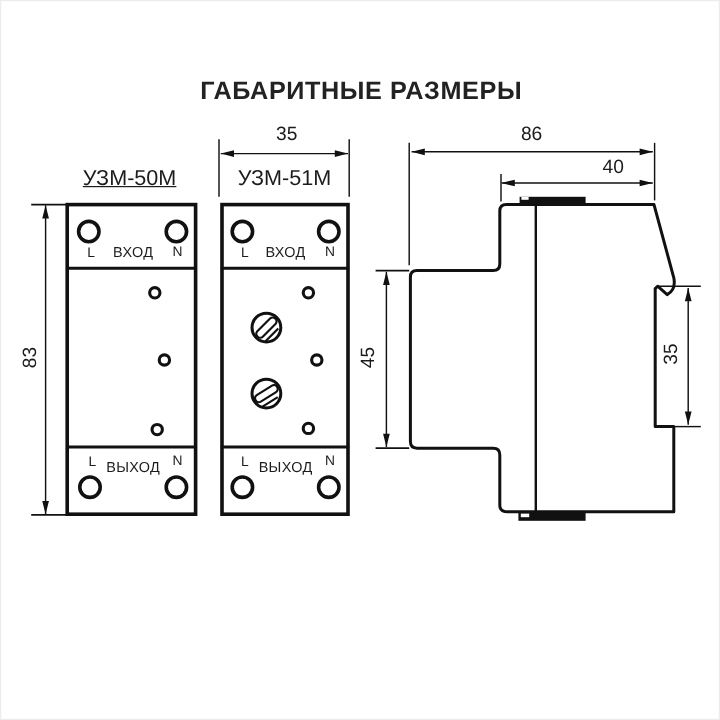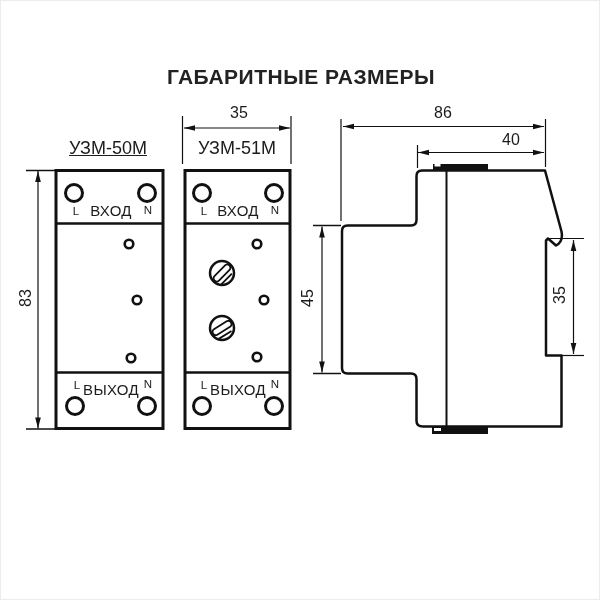--- a/index.html
+++ b/index.html
@@ -8,21 +8,21 @@
     font-family:"Liberation Sans","DejaVu Sans",sans-serif;
     box-shadow:inset 0 0 0 1px #ececec;overflow:hidden;
   }
   #linework{position:absolute;left:0;top:0;}
   .lbl{position:absolute;transform:translate(-50%,-50%);color:#1c1c1c;white-space:nowrap;line-height:1;}
   .lbl.rot{transform:translate(-50%,-50%) rotate(-90deg);}
   .title{font-size:21px;font-weight:bold;letter-spacing:.5px;color:#222;}
   .model{font-size:18px;}
   .dim{font-size:16px;}
   .term{font-size:11.5px;}
-  .io{font-size:15px;letter-spacing:.3px;}
+  .io{font-size:12px;letter-spacing:.3px;}
   svg *{vector-effect:none;}
 </style>
 </head>
 <body>
 
 <div id="canvas">
 
   <svg id="linework" width="600" height="600" viewBox="0 0 600 600" fill="none" stroke="#111" stroke-linecap="butt">
 
     <g>

